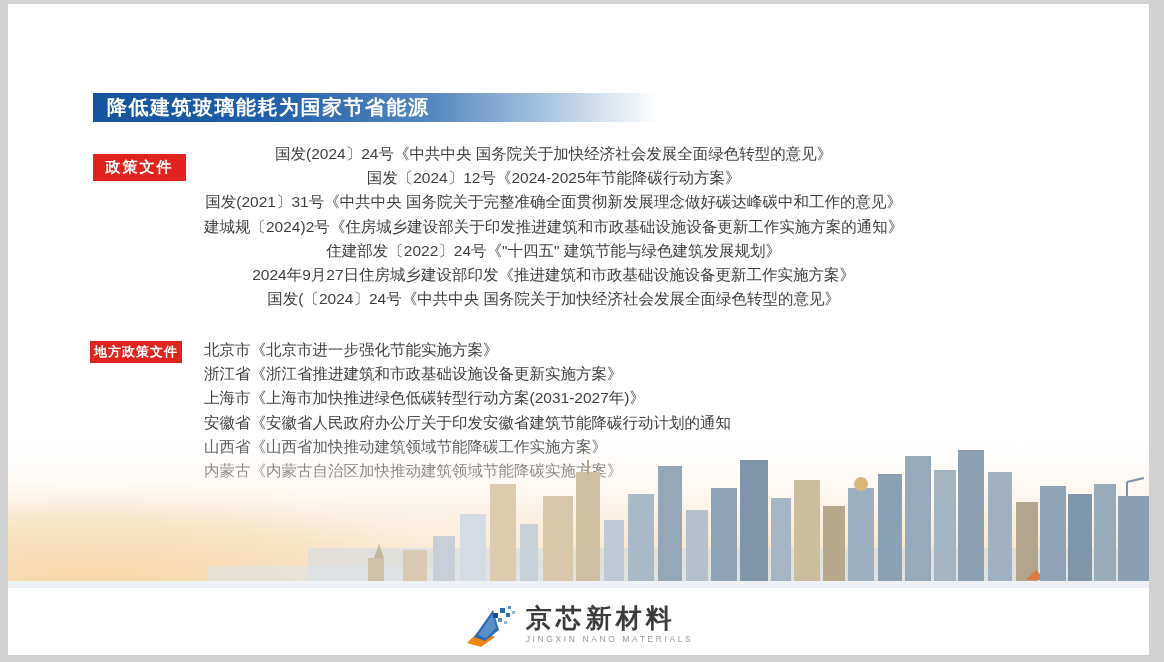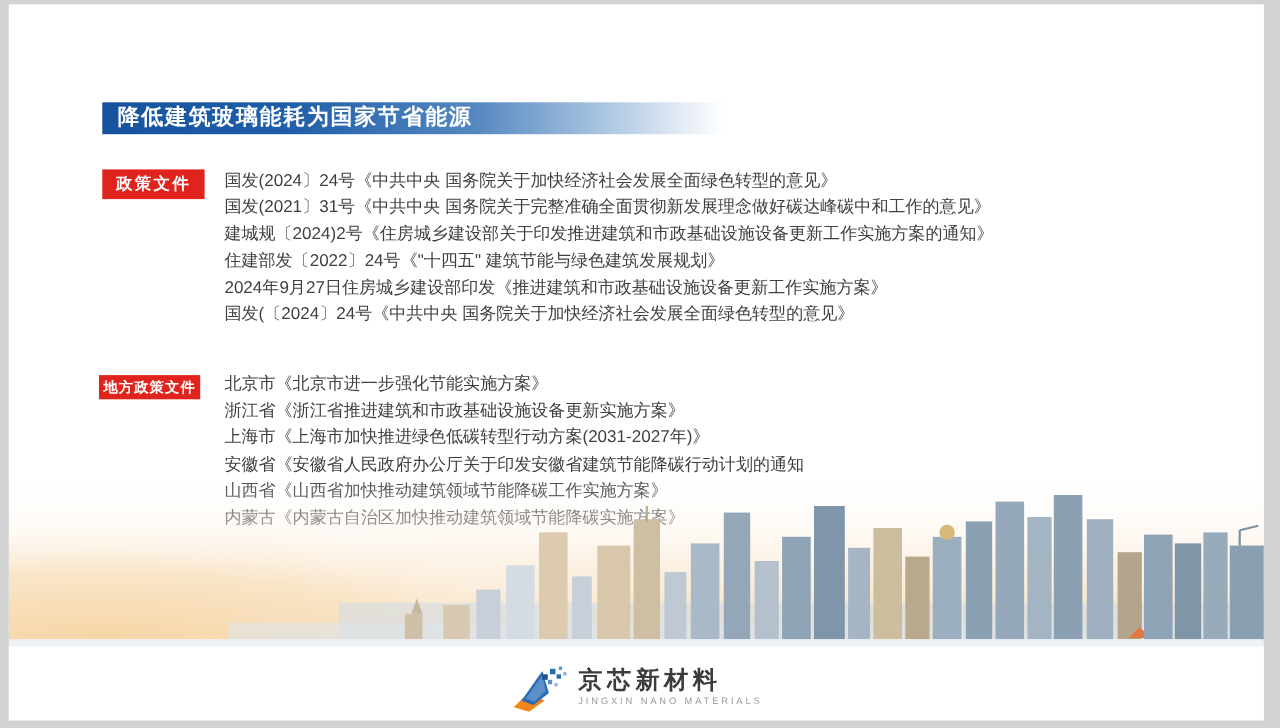--- a/index.html
+++ b/index.html
@@ -26,47 +26,48 @@
     position:absolute;background:#e0231c;color:#ffffff;font-weight:bold;
     display:flex;align-items:center;justify-content:center;box-sizing:border-box;
   }
   .red-label.policy{left:85px;top:150px;width:93px;height:27px;font-size:15px;letter-spacing:2px;}
   .red-label.local{left:82px;top:337px;width:92px;height:22px;font-size:13px;letter-spacing:1px;}
   
   .policy-list{
     position:absolute;left:196px;color:#3f3f3f;font-size:15.5px;line-height:24.2px;
     white-space:nowrap;
   }
-  .policy-list.national{top:149px;}
+  .policy-list.national{top:138px;text-align:center;}
   .policy-list.local-list{top:334px;}
   
   .skyline{position:absolute;left:0;top:426px;width:1141px;height:158px;}
   
   .footer-logo{
     position:absolute;left:0;right:0;top:594px;height:52px;
     display:flex;align-items:center;justify-content:center;gap:10px;
   }
   .logo-text-block{display:flex;flex-direction:column;}
-  .logo-cn{font-size:22px;font-weight:bold;color:#3c3c3c;letter-spacing:4px;line-height:1.1;}
+  .logo-cn{font-size:26px;font-weight:bold;color:#3c3c3c;letter-spacing:4px;line-height:1.1;}
   .logo-en{font-size:8.5px;color:#9b9b9b;letter-spacing:2.6px;margin-top:2px;}
 </style>
 </head>
 <body>
 
 <div class="page">
 
   <div class="title-bar">
     <span>降低建筑玻璃能耗为国家节省能源</span>
   </div>
 
   <div class="red-label policy">
     <span>政策文件</span>
   </div>
   <div class="policy-list national">
       <div>国发(2024〕24号《中共中央 国务院关于加快经济社会发展全面绿色转型的意见》</div>
+      <div>国发〔2024〕12号《2024-2025年节能降碳行动方案》</div>
       <div>国发(2021〕31号《中共中央 国务院关于完整准确全面贯彻新发展理念做好碳达峰碳中和工作的意见》</div>
       <div>建城规〔2024)2号《住房城乡建设部关于印发推进建筑和市政基础设施设备更新工作实施方案的通知》</div>
       <div>住建部发〔2022〕24号《"十四五" 建筑节能与绿色建筑发展规划》</div>
       <div>2024年9月27日住房城乡建设部印发《推进建筑和市政基础设施设备更新工作实施方案》</div>
       <div>国发(〔2024〕24号《中共中央 国务院关于加快经济社会发展全面绿色转型的意见》</div>
     </div>
 
   <div class="red-label local">
     <span>地方政策文件</span>
   </div>

